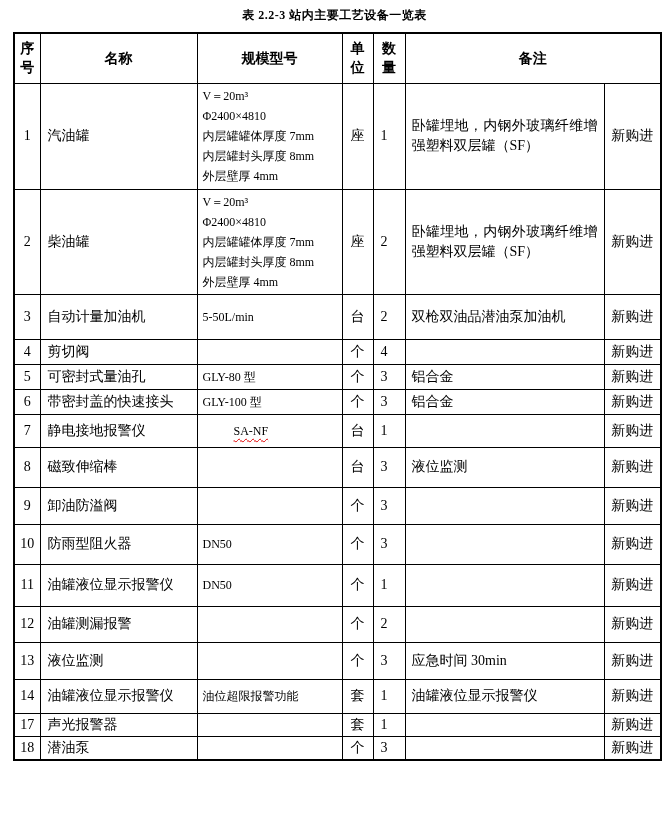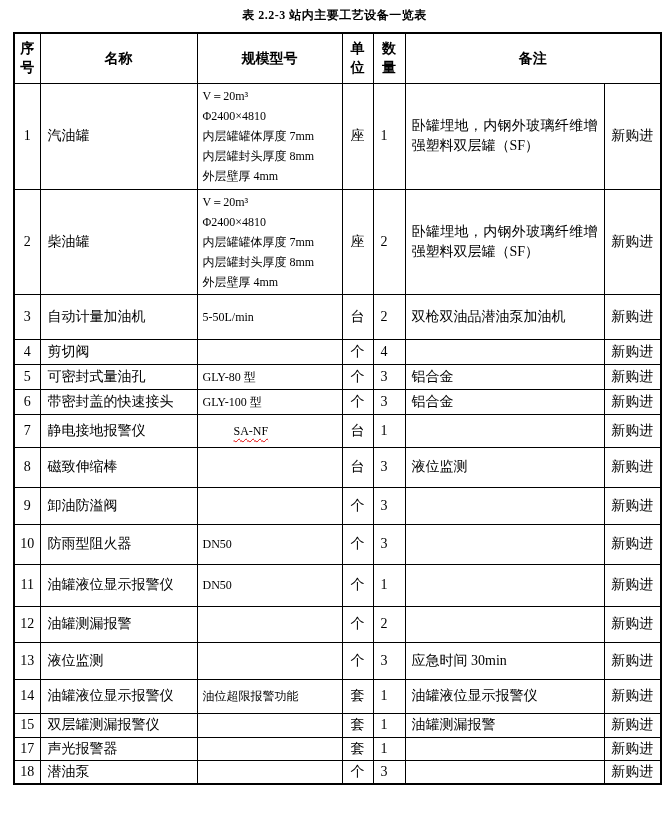--- a/index.html
+++ b/index.html
@@ -222,29 +222,20 @@
         </tr>
         <tr style="height: 34px; padding-left: 6px;">
           <td class="c-no">14</td>
           <td class="c-name">油罐液位显示报警仪</td>
           <td class="c-spec">油位超限报警功能</td>
           <td class="c-unit">套</td>
           <td class="c-qty">1</td>
           <td class="c-remark">油罐液位显示报警仪</td>
           <td class="c-status">新购进</td>
         </tr>
-        <tr style="height: 24px;">
-          <td class="c-no">15</td>
-          <td class="c-name">双层罐测漏报警仪</td>
-          <td class="c-spec"></td>
-          <td class="c-unit">套</td>
-          <td class="c-qty">1</td>
-          <td class="c-remark">油罐测漏报警</td>
-          <td class="c-status">新购进</td>
-        </tr>
         <tr style="height: 23px;">
           <td class="c-no">17</td>
           <td class="c-name">声光报警器</td>
           <td class="c-spec"></td>
           <td class="c-unit">套</td>
           <td class="c-qty">1</td>
           <td class="c-remark"></td>
           <td class="c-status">新购进</td>
         </tr>
         <tr style="height: 16px; padding-left: 38px;">

